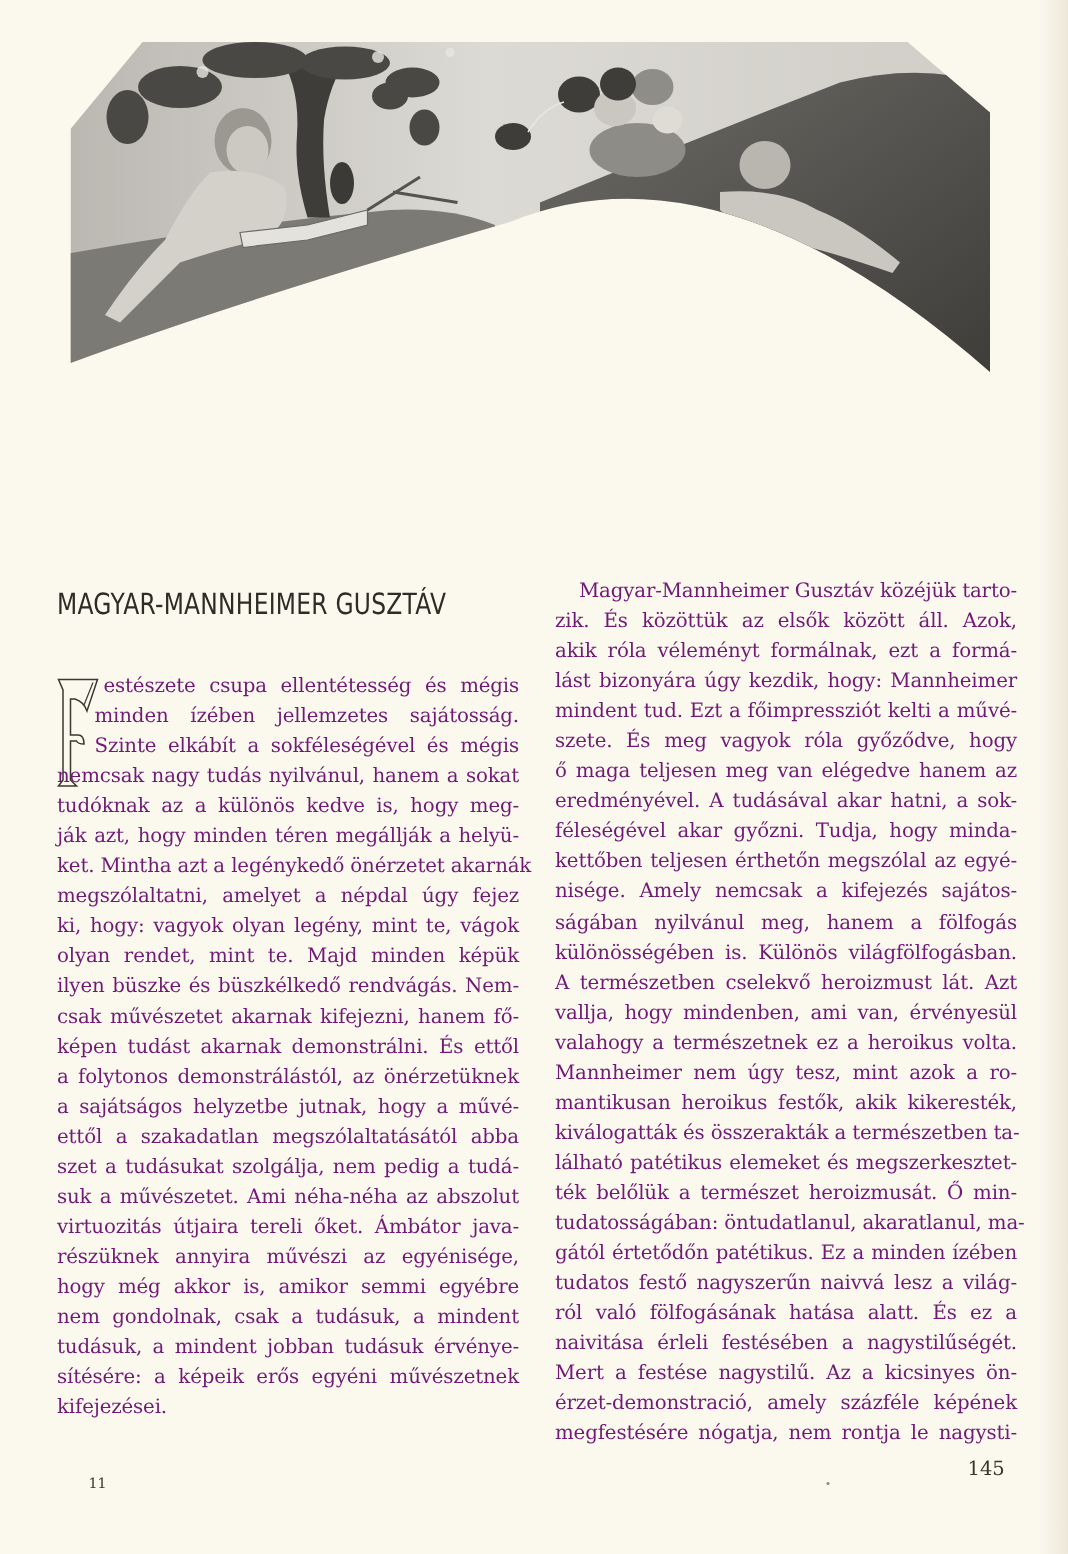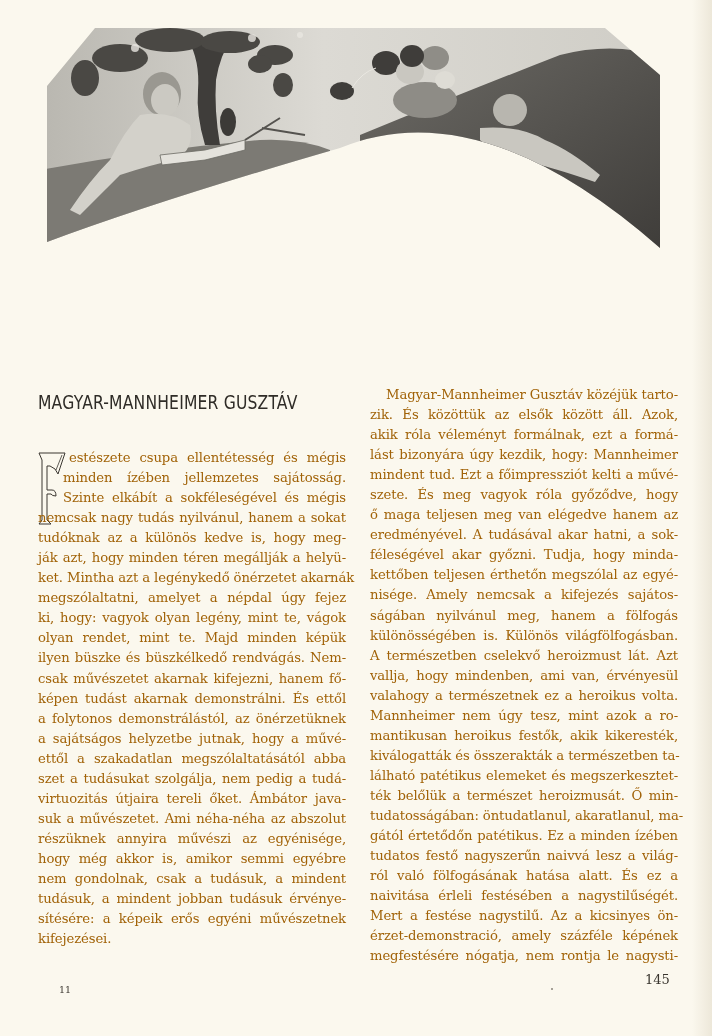--- a/index.html
+++ b/index.html
@@ -39,21 +39,21 @@
     color: #2f2c27;
     transform: scaleX(0.8);
     transform-origin: left center;
     white-space: nowrap;
   }
   .column {
     position: absolute;
     top: 0;
     font-size: 13.2px;
     line-height: 20.05px;
-    color: #a16207;
+    color: #701a75;
     letter-spacing: -0.1px;
   }
   .column .line {
     display: block;
     white-space: nowrap;
     text-align: justify;
     text-align-last: justify;
     height: 20.05px;
     overflow: visible;
   }
@@ -202,22 +202,22 @@
   <span class="line">megszólaltatni, amelyet a népdal úgy fejez</span>
   <span class="line">ki, hogy: vagyok olyan legény, mint te, vágok</span>
   <span class="line">olyan rendet, mint te. Majd minden képük</span>
   <span class="line">ilyen büszke és büszkélkedő rendvágás. Nem-</span>
   <span class="line">csak művészetet akarnak kifejezni, hanem fő-</span>
   <span class="line">képen tudást akarnak demonstrálni. És ettől</span>
   <span class="line">a folytonos demonstrálástól, az önérzetüknek</span>
   <span class="line">a sajátságos helyzetbe jutnak, hogy a művé-</span>
   <span class="line">ettől a szakadatlan megszólaltatásától abba</span>
   <span class="line">szet a tudásukat szolgálja, nem pedig a tudá-</span>
+  <span class="line">suk a művészetet. Ami néha-néha az abszolut</span>
   <span class="line">virtuozitás útjaira tereli őket. Ámbátor java-</span>
-  <span class="line">suk a művészetet. Ami néha-néha az abszolut</span>
   <span class="line">részüknek annyira művészi az egyénisége,</span>
   <span class="line">hogy még akkor is, amikor semmi egyébre</span>
   <span class="line">nem gondolnak, csak a tudásuk, a mindent</span>
   <span class="line">tudásuk, a mindent jobban tudásuk érvénye-</span>
   <span class="line">sítésére: a képeik erős egyéni művészetnek</span>
   <span class="line last">kifejezései.</span>
 </div>
 
 <div class="column right-col">
   <span class="line first">Magyar-Mannheimer Gusztáv közéjük tarto-</span>

